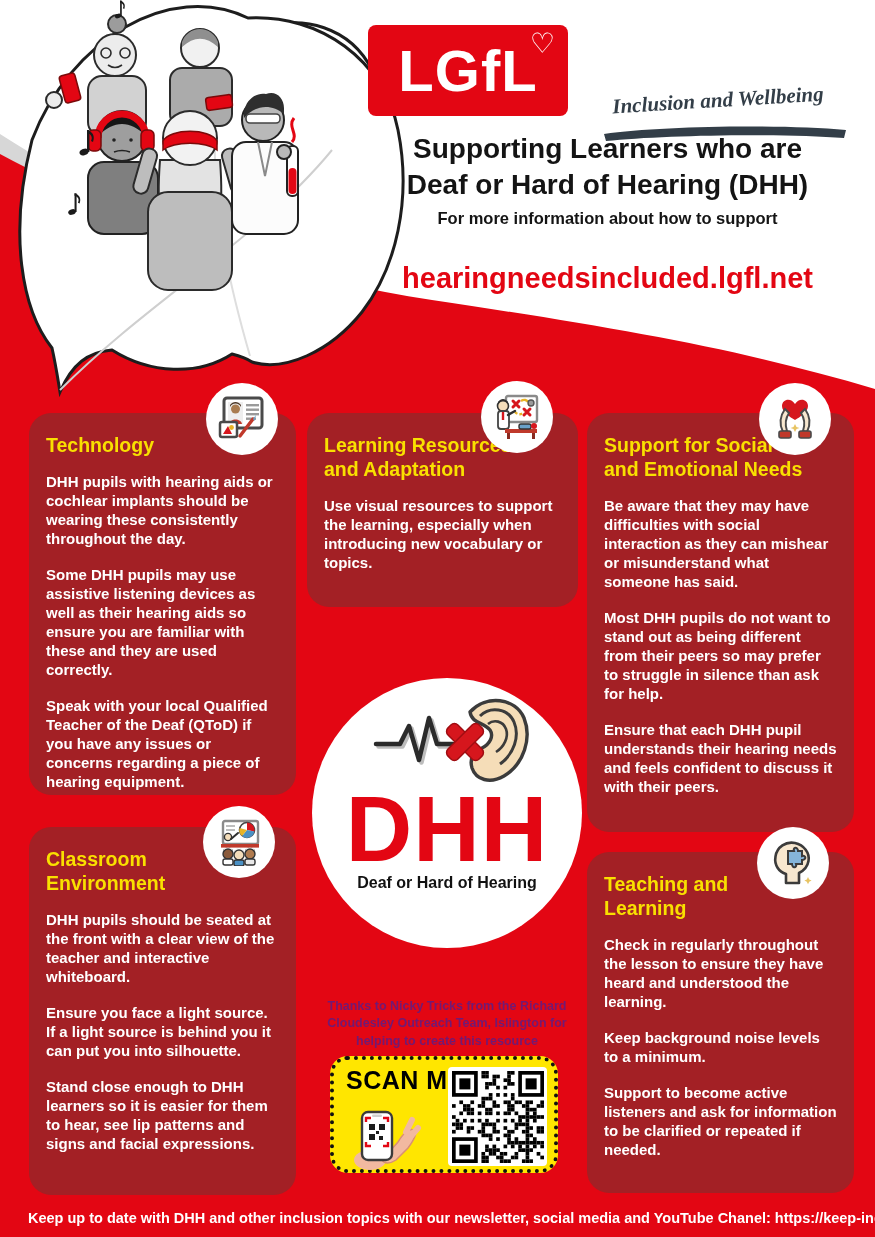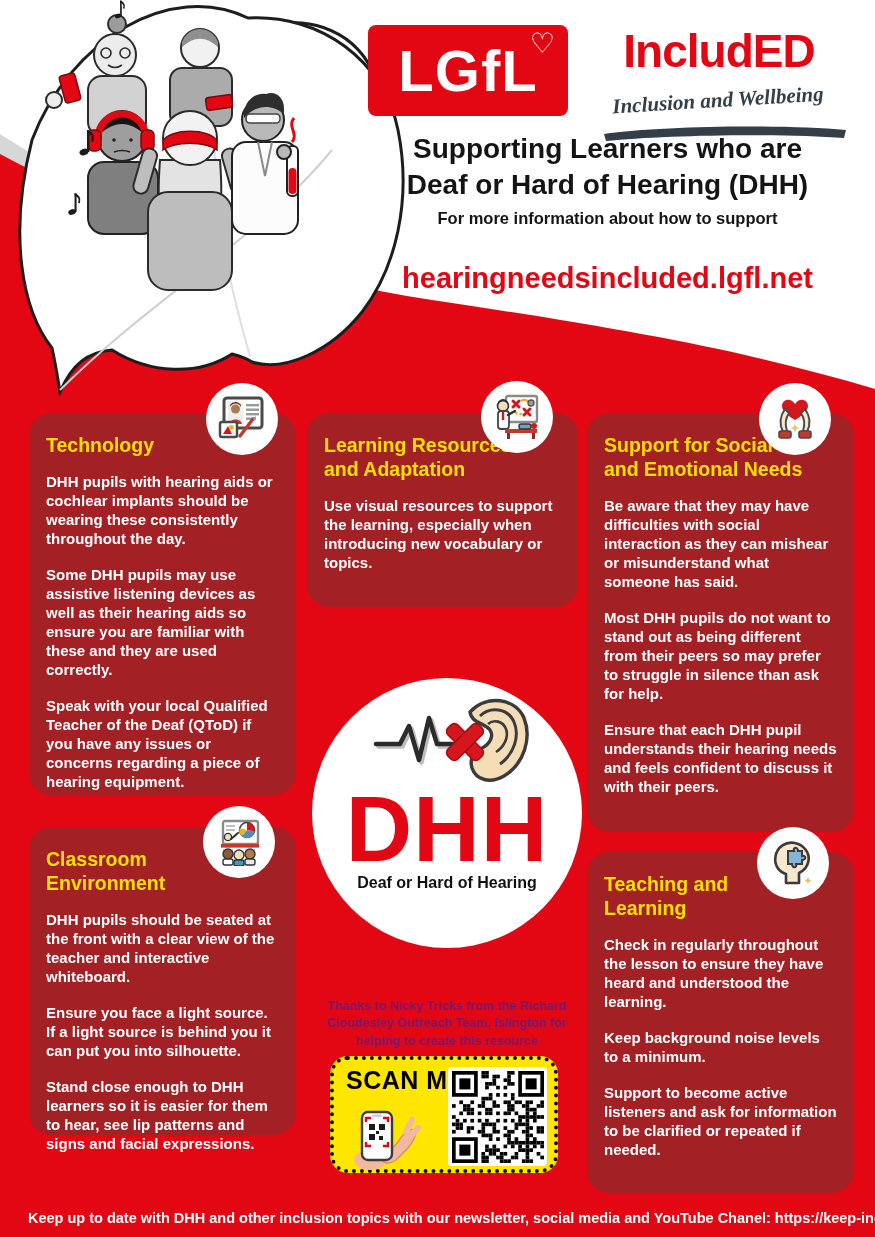--- a/index.html
+++ b/index.html
@@ -51,21 +51,21 @@
     margin:0 0 14px 0;color:#f9e000;font-size:19.5px;line-height:1.22;font-weight:bold;
   }
   .card p{
     margin:0 0 17px 0;font-size:15px;line-height:19px;font-weight:bold;color:#fff;
   }
   .card-technology{left:29px;top:413px;width:267px;height:382px;}
   .card-learning{left:307px;top:413px;width:271px;height:194px;}
   .card-learning h2{max-width:195px;}
   .card-support{left:587px;top:413px;width:267px;height:419px;}
   .card-support h2{max-width:200px;}
-  .card-classroom{left:29px;top:827px;width:267px;height:308px;}
+  .card-classroom{left:29px;top:827px;width:267px;height:368px;}
   .card-classroom h2{max-width:150px;}
   .card-teaching{left:587px;top:852px;width:267px;height:341px;}
   .card-teaching h2{max-width:135px;}
 
   .icon-circle{
     position:absolute;width:72px;height:72px;border-radius:50%;background:#fff;
     display:flex;align-items:center;justify-content:center;z-index:5;
   }
   .ic-technology{left:206px;top:383px;}
   .ic-learning{left:481px;top:381px;}
@@ -189,21 +189,20 @@
     <use href="#note" transform="translate(84,152)"></use>
     <use href="#note" transform="translate(72,212) scale(0.85)"></use>
     <use href="#note" transform="translate(118,16) scale(0.7)"></use>
   </svg>
 
   <div class="lgfl-logo">
     <span>LGfL</span>
     <span class="lgfl-heart">♡</span>
   </div>
 
-  <div class="brand-title">IncludED</div>
   <div class="brand-subtitle">Inclusion and Wellbeing</div>
   <svg class="brand-underline" width="250" height="20">
     <path d="M4,12 C60,4 180,2 246,8 L244,16 C180,11 62,13 6,19 Z" fill="#333e48"></path>
   </svg>
 
   <div class="main-title">
     <div>Supporting Learners who are</div>
     <div>Deaf or Hard of Hearing (DHH)</div>
   </div>
   <div class="subtitle">

